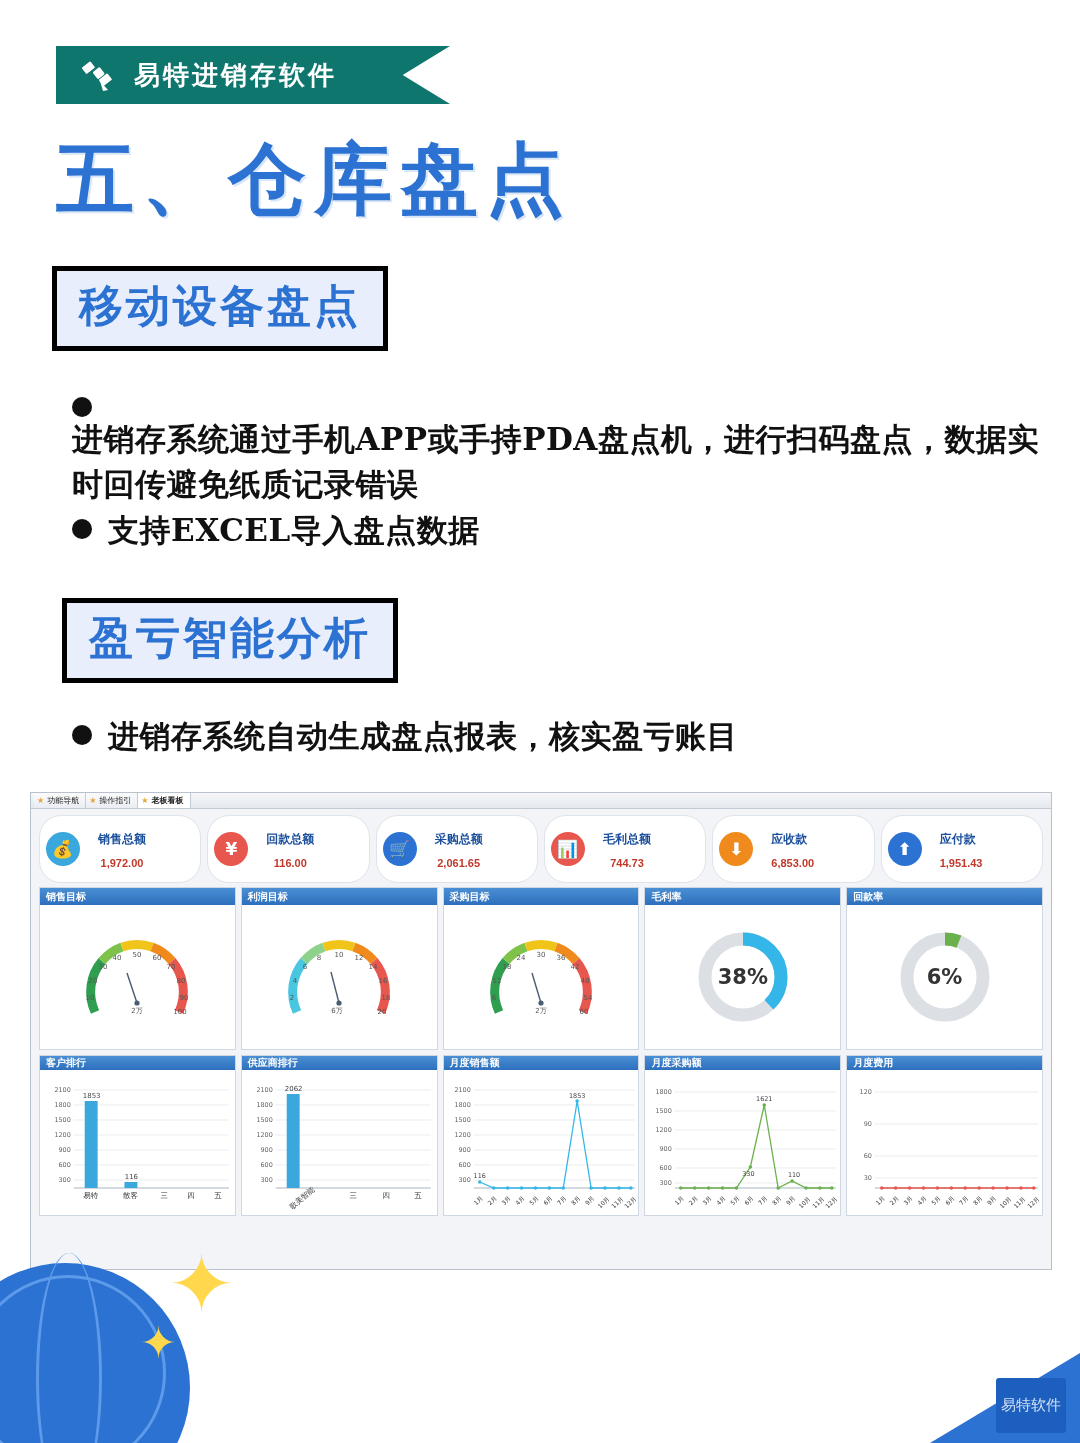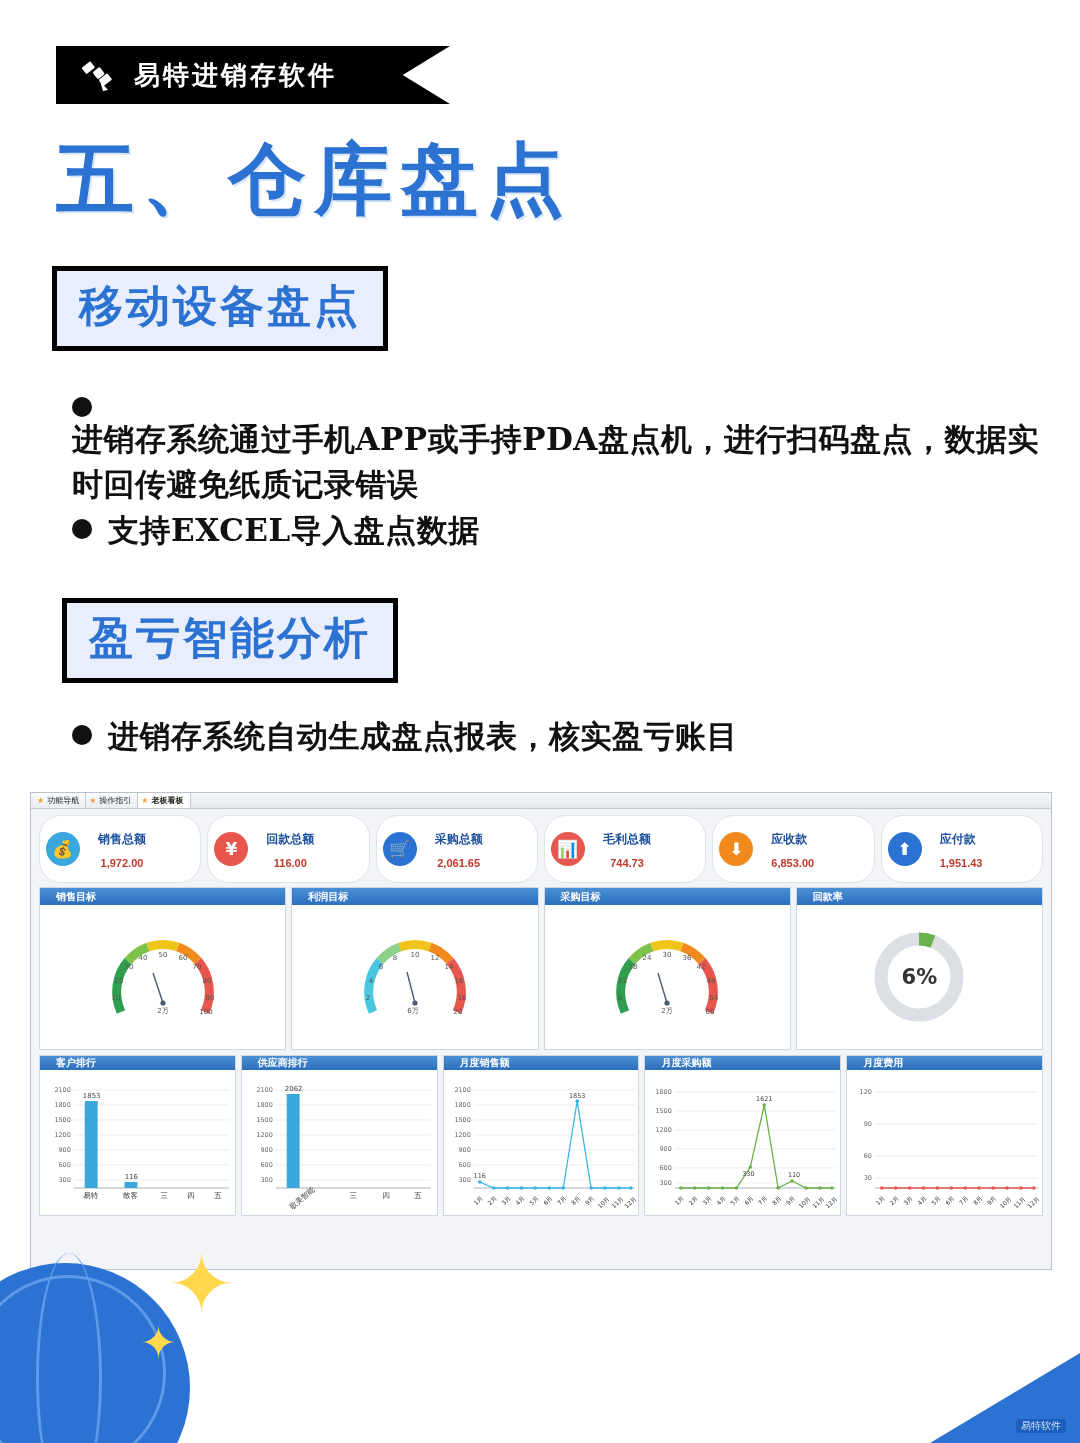--- a/index.html
+++ b/index.html
@@ -9,21 +9,21 @@
     background: #ffffff;
     font-family: "Liberation Sans", sans-serif;
     position: relative;
     overflow: hidden;
   }
 
   
   .brand-ribbon {
     position: absolute; left: 56px; top: 46px;
     height: 58px; width: 394px;
-    background: #000000;
+    background: #0f766e;
     display: flex; align-items: center;
     padding-left: 22px;
     clip-path: polygon(0 0, 100% 0, 88% 50%, 100% 100%, 0 100%);
   }
   .brand-logo { width: 40px; height: 40px; position: relative; flex: none; }
   .brand-logo svg { display: block; }
   .brand-text {
     color: #ffffff; font-size: 26px; font-weight: bold;
     letter-spacing: 3px; margin-left: 16px;
     font-family: "DejaVu Sans", sans-serif;
@@ -121,21 +121,21 @@
 
   
   .panel-row { display: flex; gap: 5px; padding: 0 8px 5px 8px; }
   .panel {
     flex: 1; background: #ffffff; border: 1px solid #cfd8e2;
     display: flex; flex-direction: column;
   }
   .panel-head {
     height: 17px; background: linear-gradient(#4a8fd4,#2d6fbd);
     color: #fff; font-size: 10px; font-weight: bold;
-    display: flex; align-items: center; padding-left: 16px;
+    display: flex; align-items: center; padding-left: 6px;
     font-family: "DejaVu Sans", sans-serif;
   }
   .panel-body { flex: 1; position: relative; background: #fff; }
 
   .gauge-wrap, .donut-wrap {
     width: 100%; height: 100%;
     display: flex; align-items: center; justify-content: center;
   }
   .donut-label {
     position: absolute; left: 0; right: 0; top: 50%;
@@ -168,22 +168,22 @@
   }
   #spark1 { left: 168px; bottom: 118px; font-size: 80px; }
   #spark2 { left: 140px; bottom: 78px; font-size: 44px; }
   .deco-corner {
     position: absolute; right: 0; bottom: 0;
     width: 150px; height: 90px; background: #2c72d2;
     clip-path: polygon(100% 0, 100% 100%, 0 100%);
   }
   .deco-badge {
     position: absolute; right: 14px; bottom: 10px;
-    background: #1d5fbf; color: #cfe0f7; font-size: 10px;
-    padding: 0 5px; border-radius: 3px;
+    background: #1d5fbf; color: #cfe0f7; font-size: 15px;
+    padding: 18px 5px; border-radius: 3px;
     font-family: "DejaVu Sans", sans-serif;
   }
 </style>
 </head>
 <body>
 
 <div class="brand-ribbon">
   <span class="brand-logo">
     <svg width="40" height="40" viewBox="0 0 40 40">
       <g fill="#ffffff">
@@ -371,20 +371,32 @@
                 <text x="118" y="97">60</text>
               <text x="75" y="96">2万</text>
             </g>
             <line x1="75" y1="86" x2="66" y2="56" stroke="#4a5b73" stroke-width="1.4"></line>
             <circle cx="75" cy="86" r="2.6" fill="#4a5b73"></circle>
           </svg>
         </div>
       </div>
     </div>
 
+    <div class="panel">
+      <div class="panel-head">毛利率</div>
+      <div class="panel-body">
+        <div class="donut-wrap">
+          <svg class="chart-svg" width="110" height="110" viewBox="0 0 110 110">
+            <circle cx="55" cy="55" r="38" fill="none" stroke="#dcdfe3" stroke-width="13"></circle>
+            <circle cx="55" cy="55" r="38" fill="none" stroke="#35b6e8" stroke-width="13" stroke-dasharray="90.7 148.0" transform="rotate(-90 55 55)"></circle>
+          </svg>
+        </div>
+        <div class="donut-label">38%</div>
+      </div>
+    </div>
 
     <div class="panel">
       <div class="panel-head">回款率</div>
       <div class="panel-body">
         <div class="donut-wrap">
           <svg class="chart-svg" width="110" height="110" viewBox="0 0 110 110">
             <circle cx="55" cy="55" r="38" fill="none" stroke="#dcdfe3" stroke-width="13"></circle>
             <circle cx="55" cy="55" r="38" fill="none" stroke="#6ab04c" stroke-width="13" stroke-dasharray="14.3 224.4" transform="rotate(-90 55 55)"></circle>
           </svg>
         </div>

